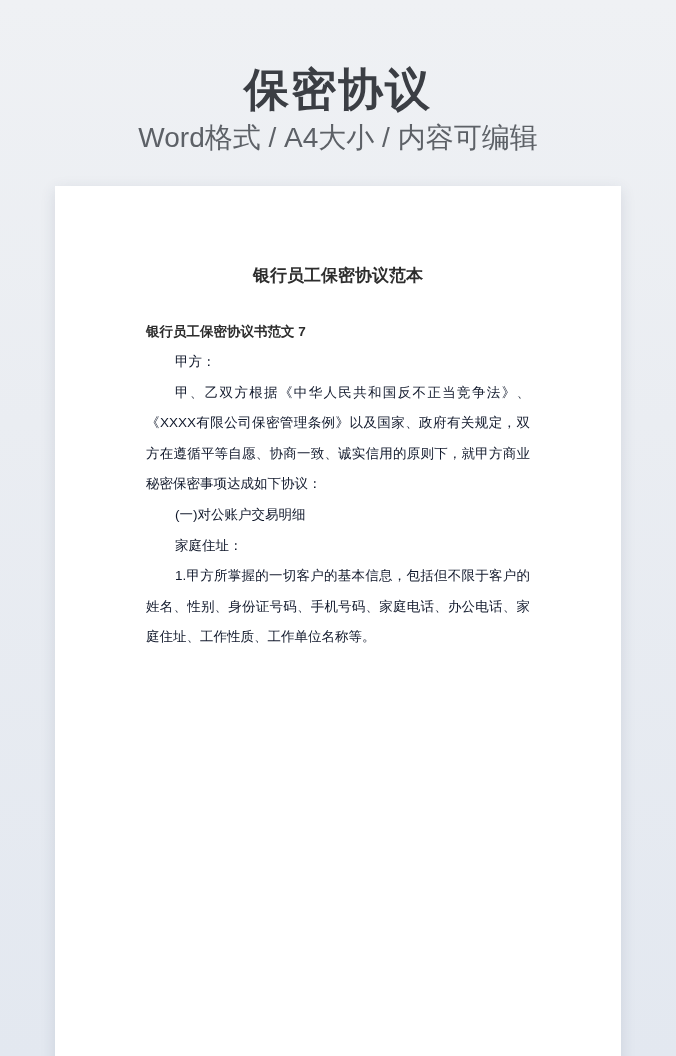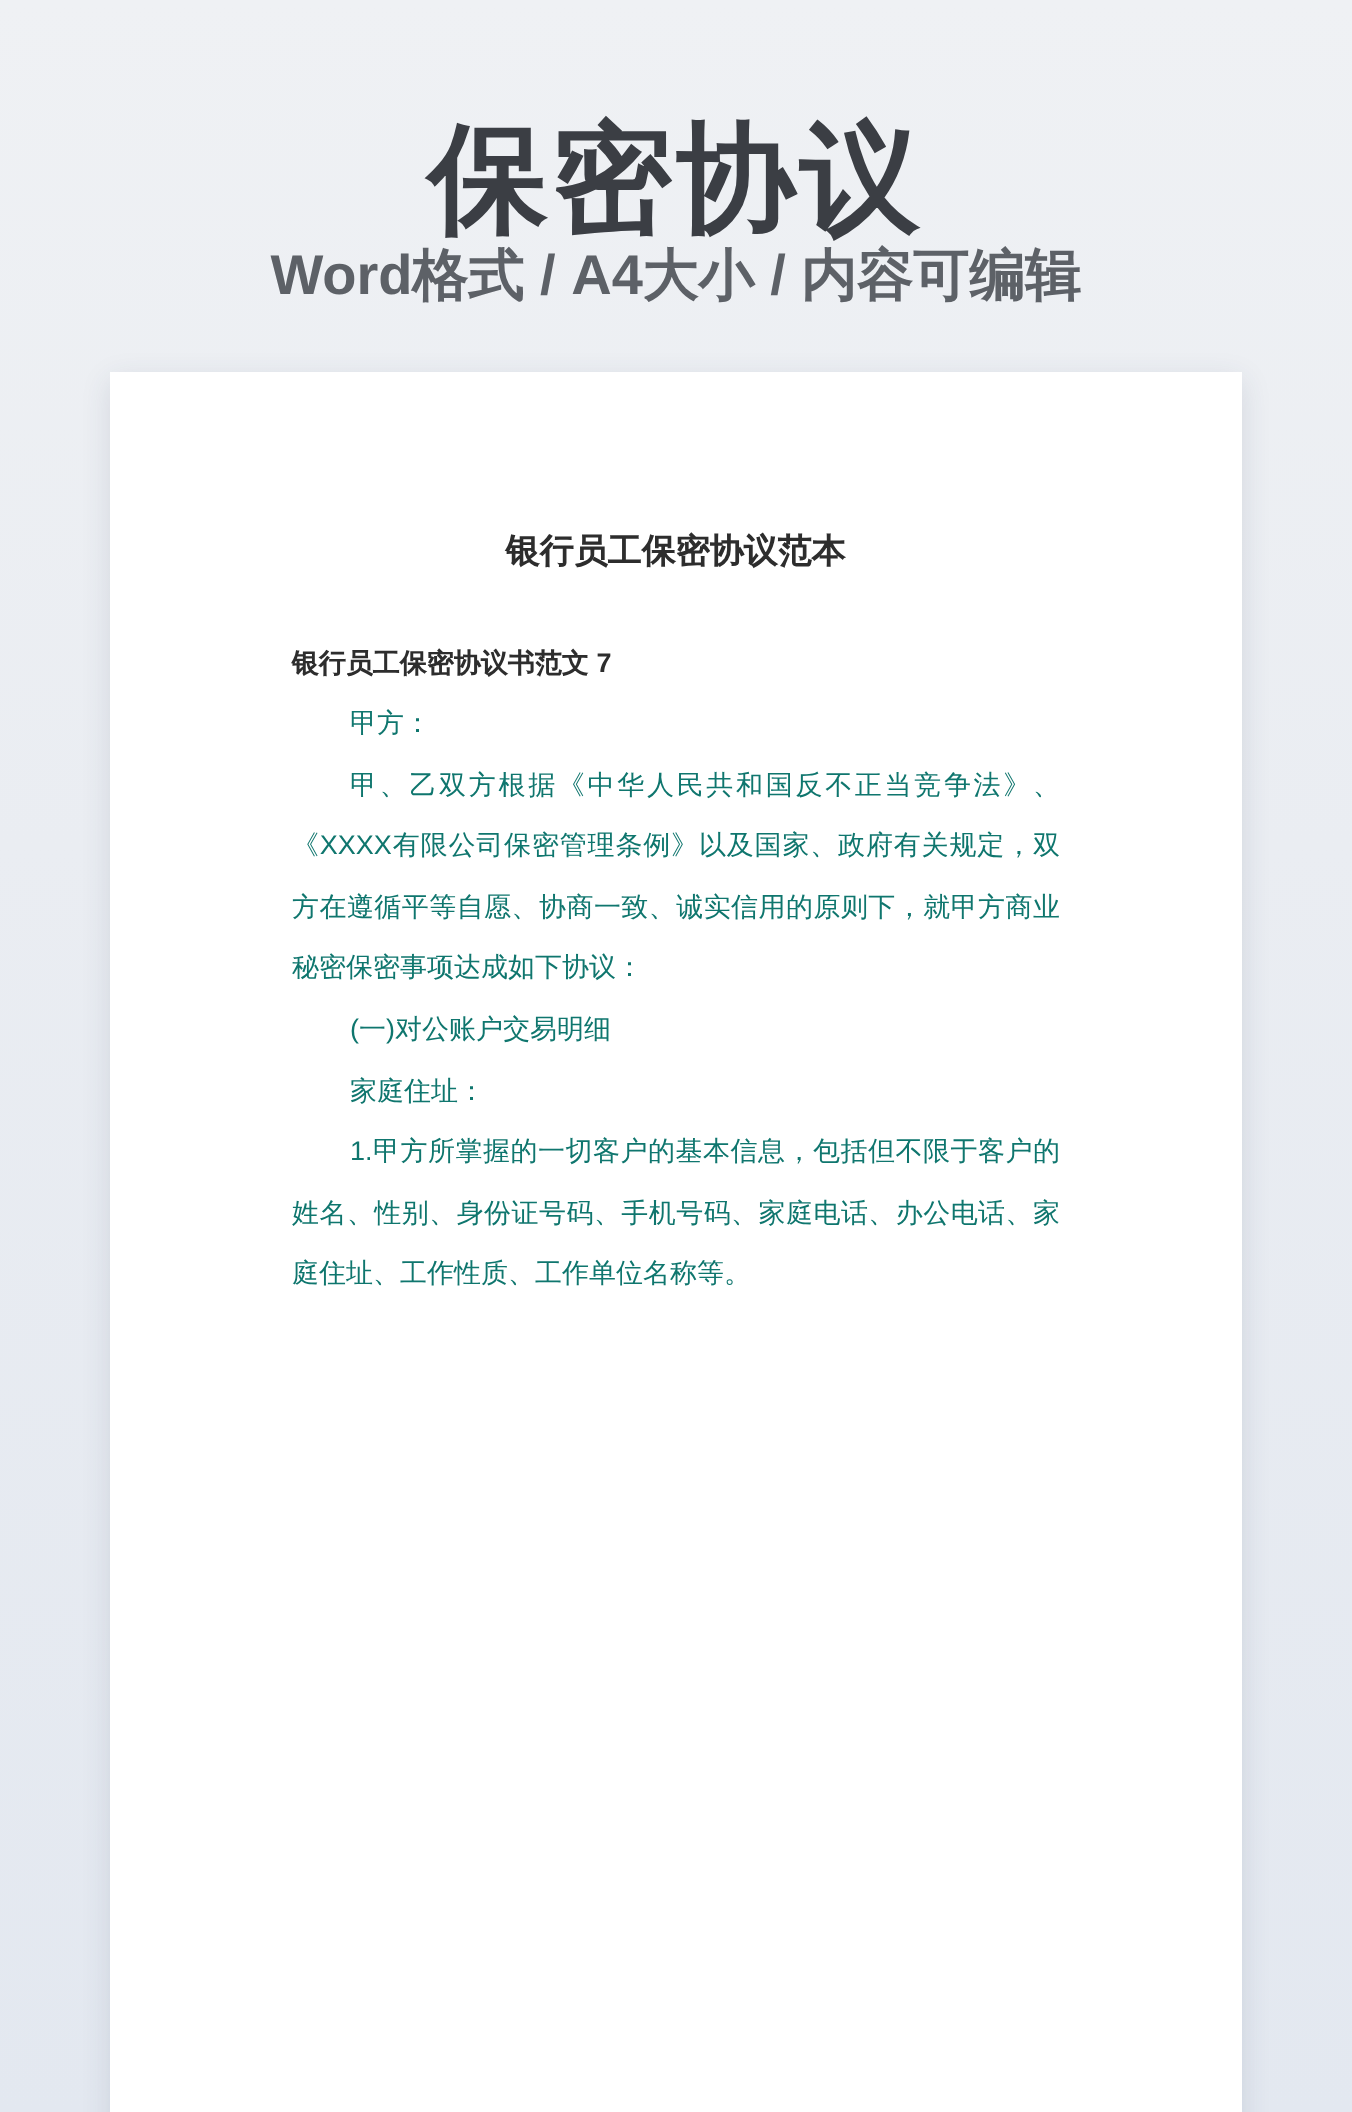--- a/index.html
+++ b/index.html
@@ -7,47 +7,46 @@
     width: 676px; height: 1056px;
     font-family: "Liberation Sans", "DejaVu Sans", sans-serif;
     overflow: hidden;
   }
   .canvas {
     width: 676px; height: 1056px;
     background: linear-gradient(180deg, #eff1f4 0%, #eaedf2 40%, #e3e8f0 100%);
   }
   .header { text-align: center; padding-top: 67px; }
   .header-title {
-    font-size: 60px; font-weight: 800; color: #3b3e44;
+    font-size: 45px; font-weight: 800; color: #3b3e44;
     line-height: 46px; letter-spacing: 2px; margin: 0;
   }
   .header-subtitle {
     font-size: 28px; color: #5d6167; line-height: 30px;
     margin: 10px 0 0;
-    font-weight: bold;
   }
   .page {
     width: 566px; height: 1004px;
     margin: 33px auto 0;
     background: #ffffff;
     box-shadow: 0 4px 14px rgba(50, 60, 90, 0.13);
     box-sizing: border-box;
     padding: 75px 91px 0 91px;
     overflow: hidden;
   }
   .doc-title {
     font-size: 17px; font-weight: bold; color: #2d2d2d;
     text-align: center; line-height: 30px; margin: 0 0 26px;
   }
   .doc-heading {
     font-size: 13.5px; font-weight: bold; color: #2d2d2d;
     line-height: 30px; margin: 0;
   }
   .para {
-    font-size: 13.5px; color: #0f766e;
+    font-size: 13.5px; color: #0f172a;
     line-height: 30.6px; margin: 0;
     text-align: justify; text-justify: inter-ideograph;
     text-indent: 29px;
   }
   .id-label { margin-left: 96px; }
 </style>
 </head>
 <body>
 
 <div class="canvas">

